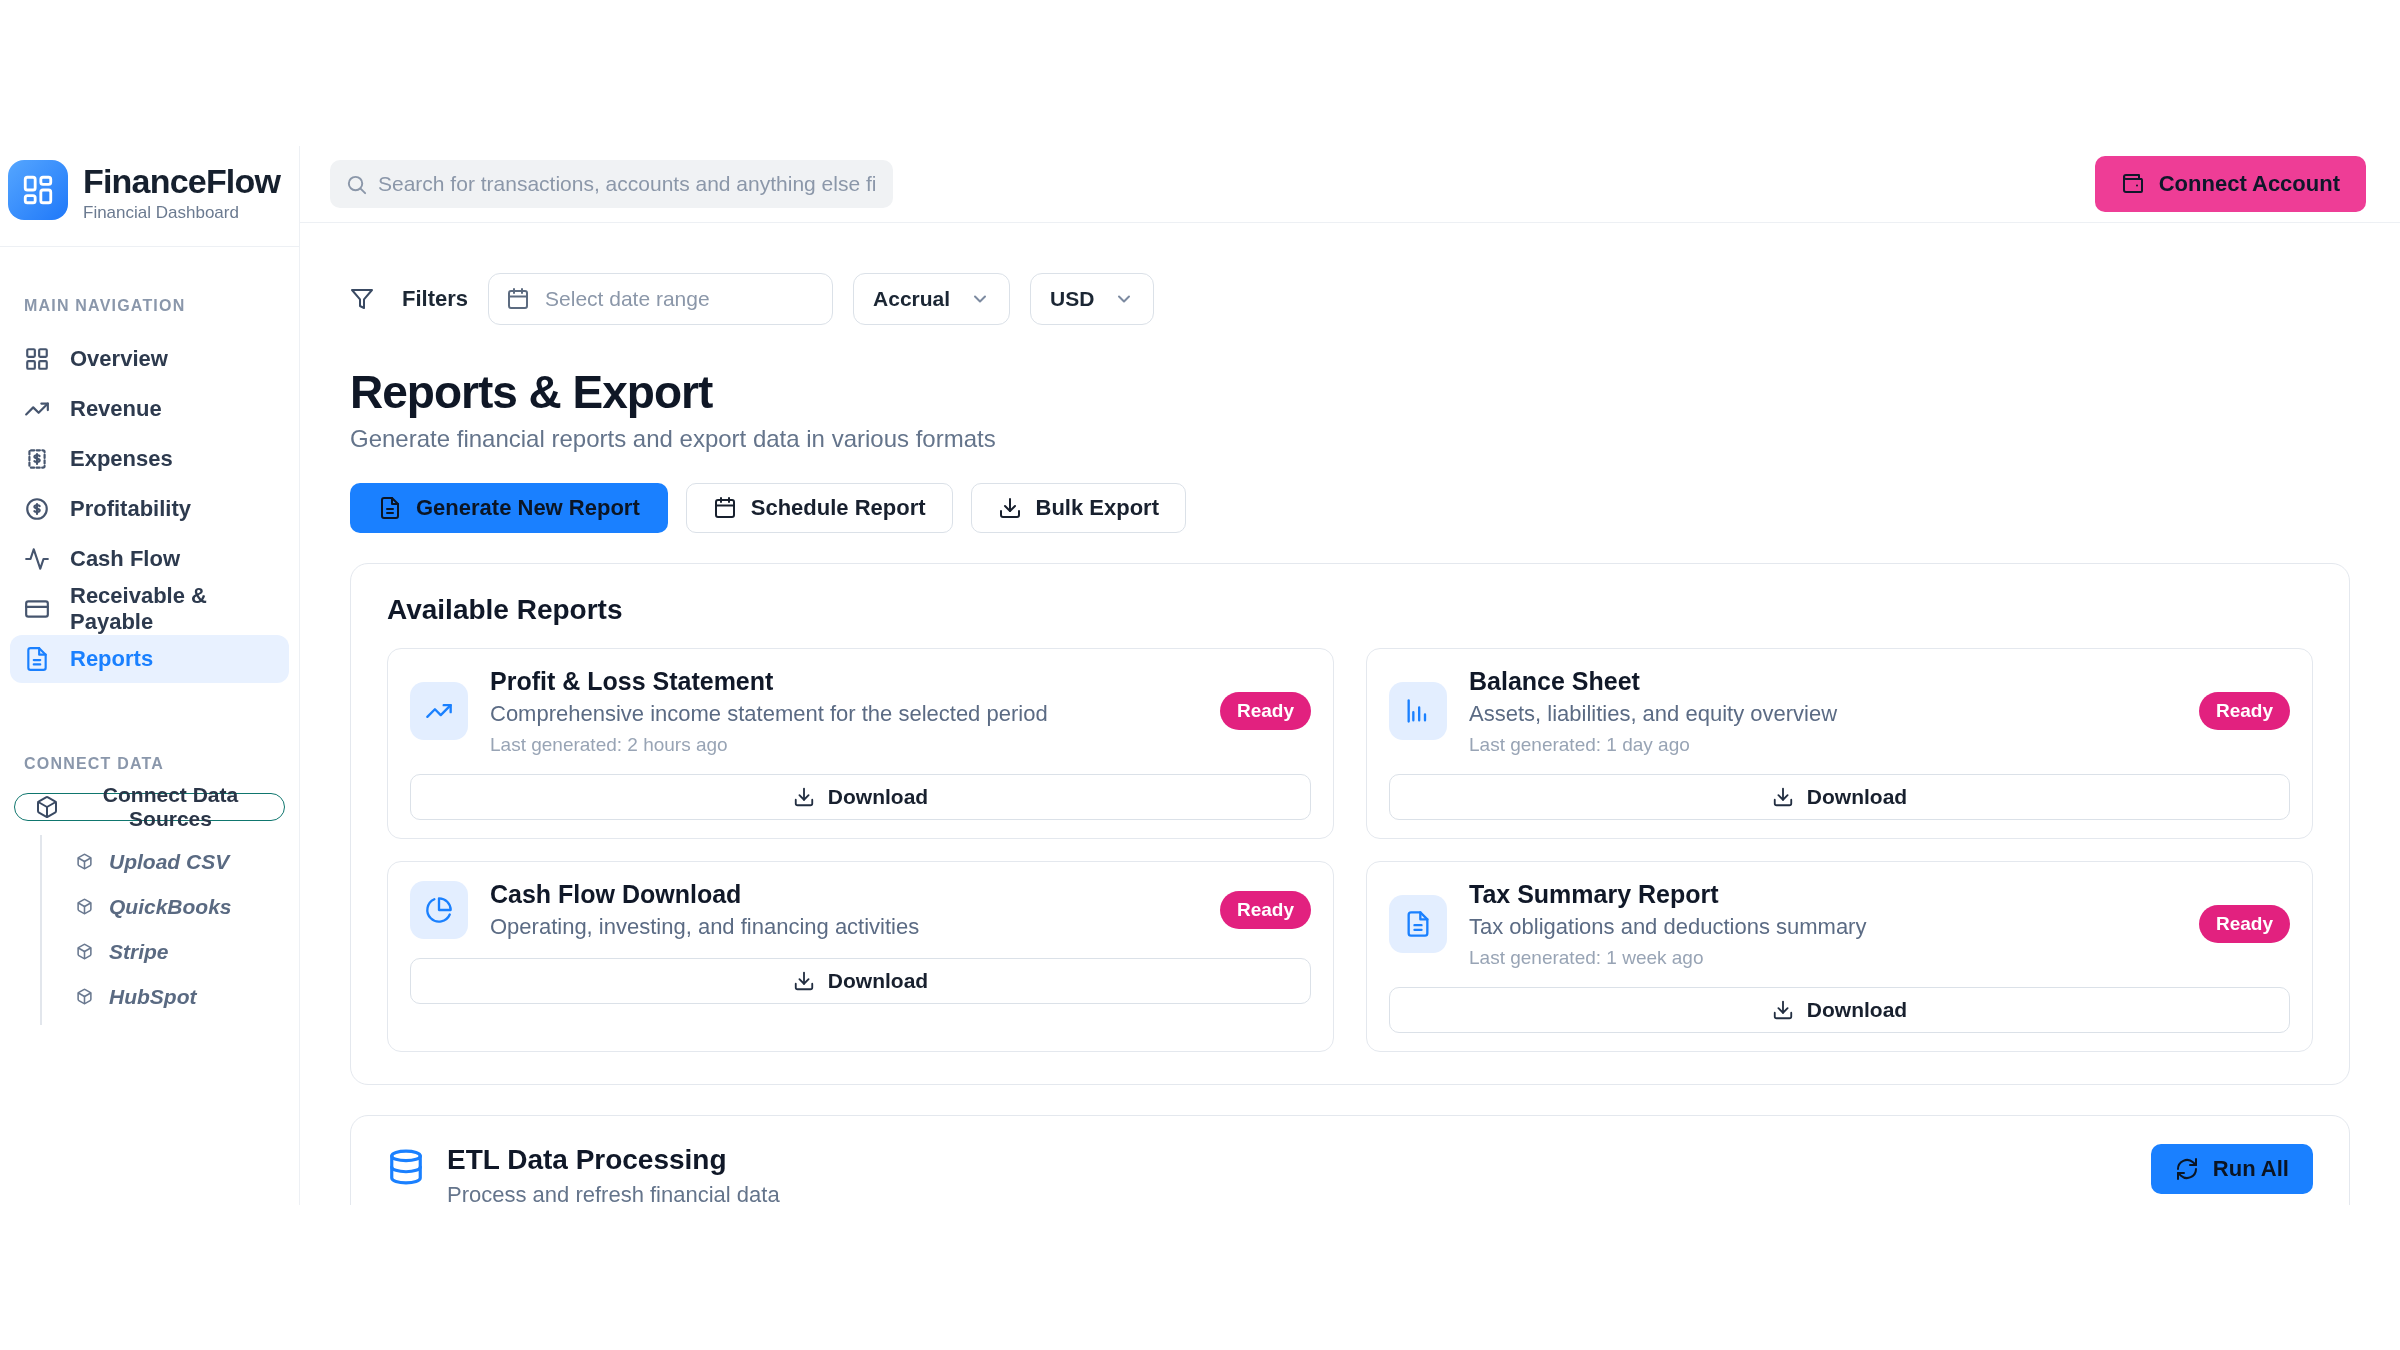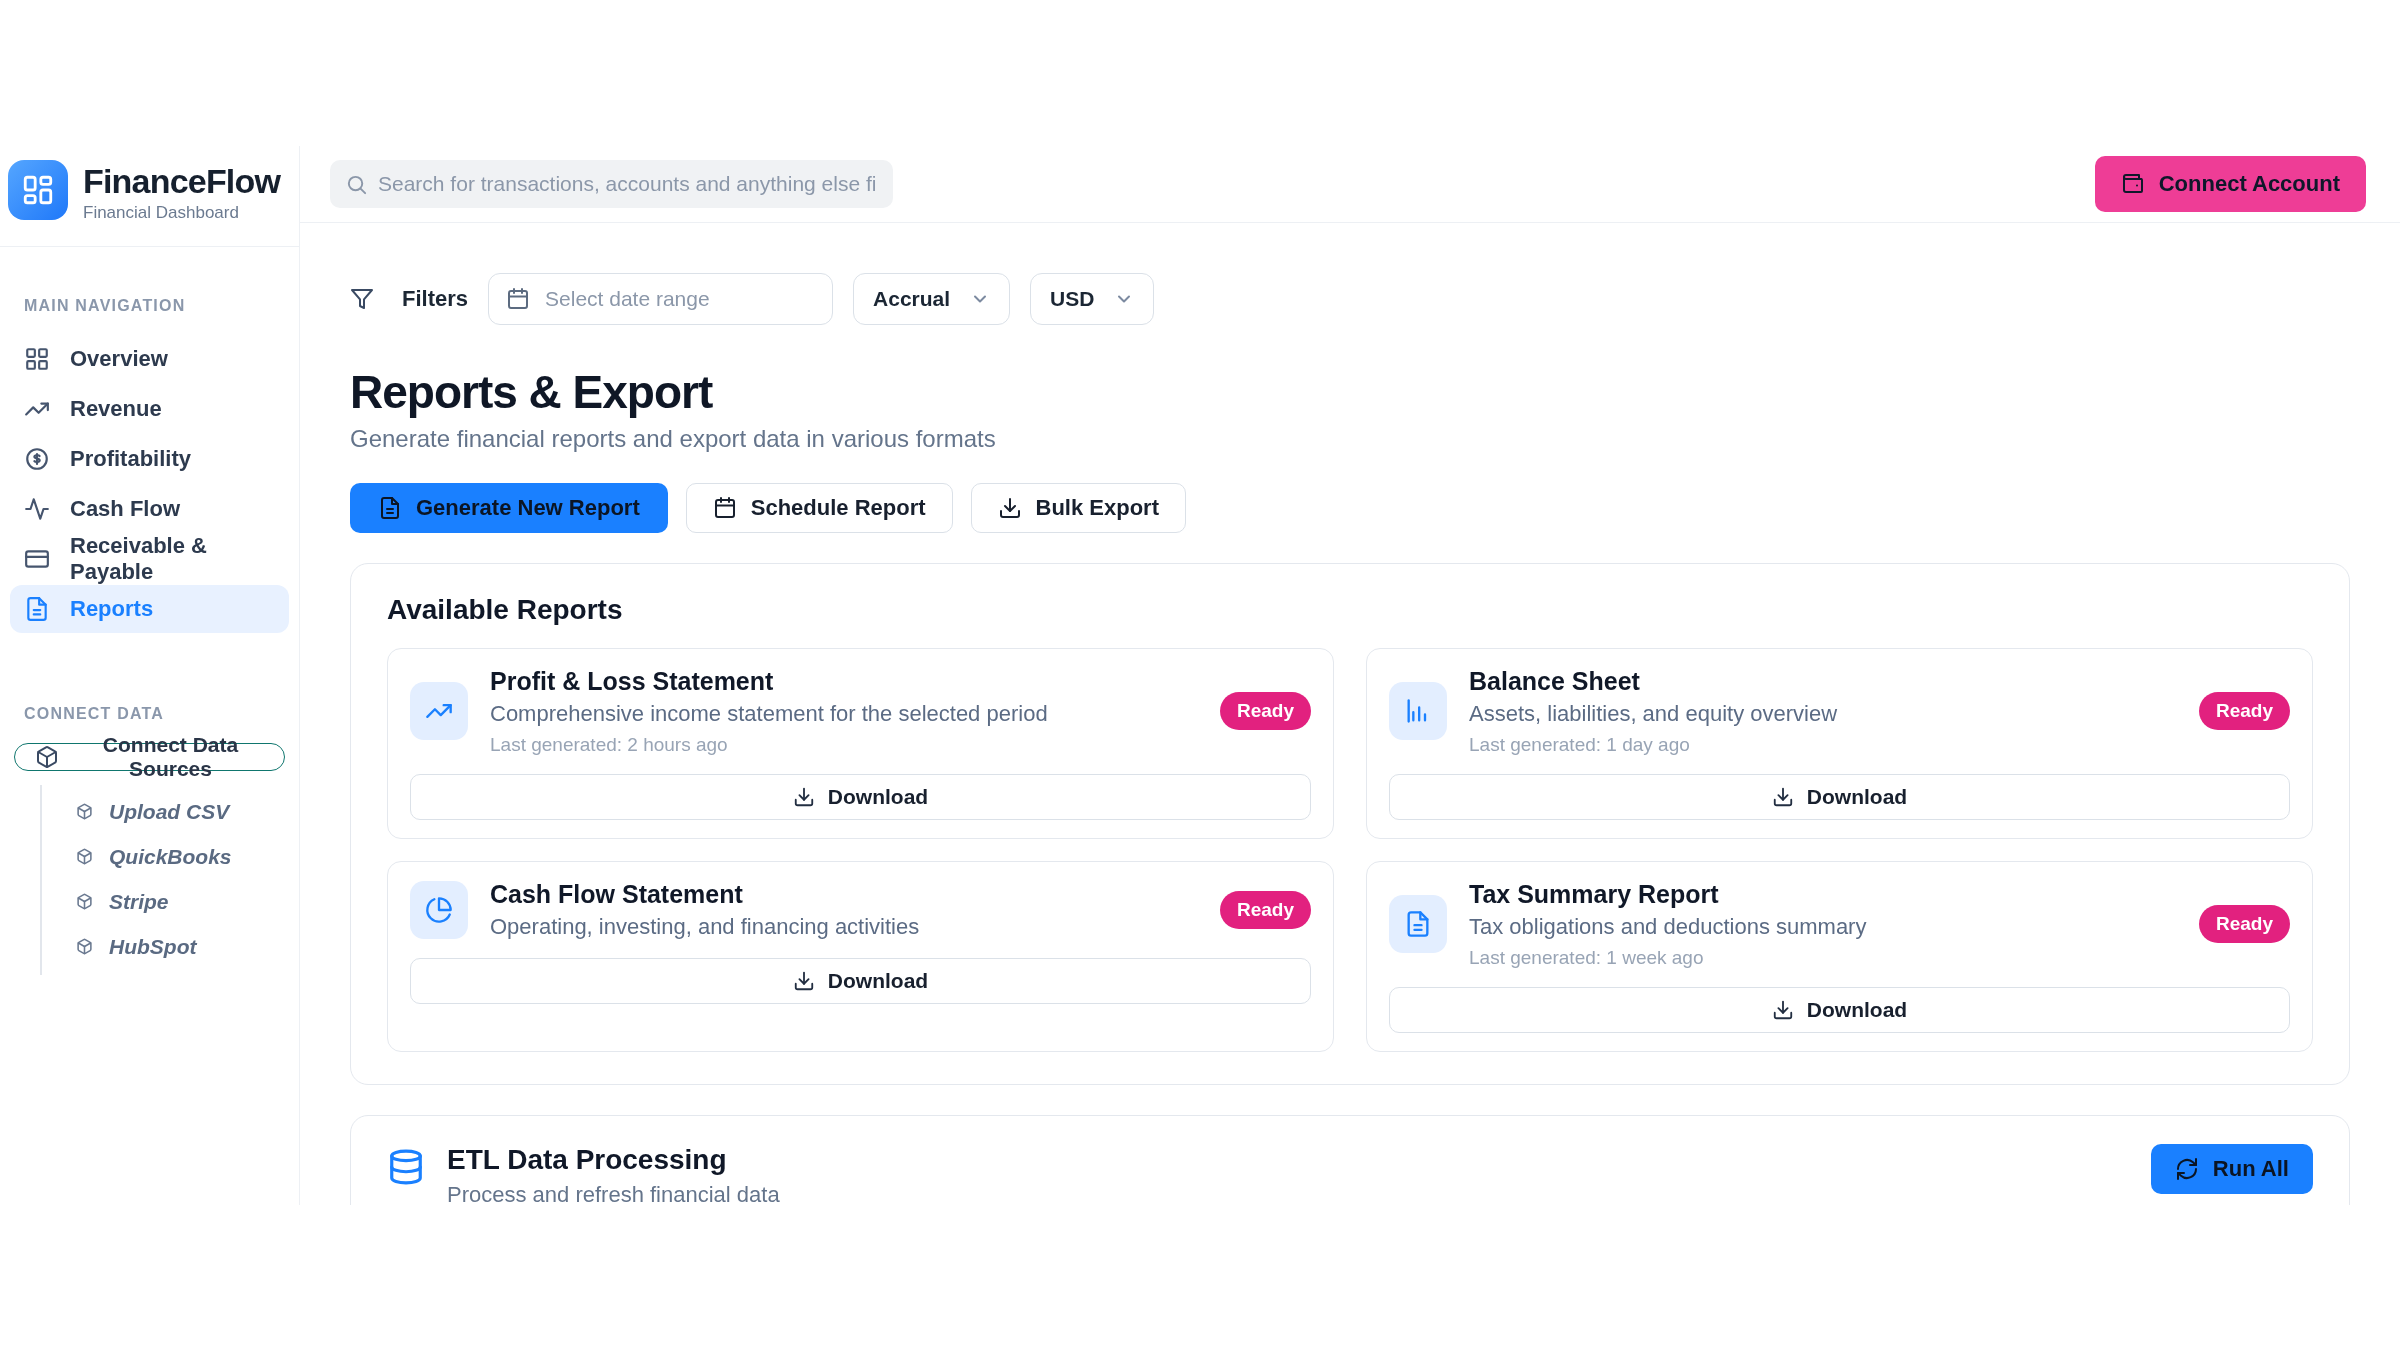--- a/index.html
+++ b/index.html
@@ -129,20 +129,30 @@
         <span>Overview</span>
       </div>
       <div class="nav-item">
         <span class="ic">
             <svg width="26" height="26" viewBox="0 0 24 24" fill="none" stroke="currentColor" stroke-width="2" stroke-linecap="round" stroke-linejoin="round">
               <path d="M2 17l6.5-6.5 5 5L22 7"></path>
               <path d="M16 7h6v6"></path>
             </svg>
           </span>
         <span>Revenue</span>
+      </div>
+      <div class="nav-item">
+        <span class="ic">
+            <svg width="26" height="26" viewBox="0 0 24 24" fill="none" stroke="currentColor" stroke-width="2" stroke-linecap="round" stroke-linejoin="round">
+              <rect x="5" y="4" width="14" height="16" rx="1.5" stroke-dasharray="3 2.2"></rect>
+              <path d="M12 7.5v9"></path>
+              <path d="M14.4 9.3c-.5-1-4.8-1.3-4.8.7 0 2.1 4.9 1 4.9 3.2 0 2-4.3 1.6-4.9.7"></path>
+            </svg>
+          </span>
+        <span>Expenses</span>
       </div>
       <div class="nav-item">
         <span class="ic">
             <svg width="26" height="26" viewBox="0 0 24 24" fill="none" stroke="currentColor" stroke-width="2" stroke-linecap="round" stroke-linejoin="round">
               <circle cx="12" cy="12" r="9"></circle>
               <path d="M12 7.5v9"></path>
               <path d="M14.4 9.3c-.5-1-4.8-1.3-4.8.7 0 2.1 4.9 1 4.9 3.2 0 2-4.3 1.6-4.9.7"></path>
             </svg>
           </span>
         <span>Profitability</span>
@@ -388,21 +398,21 @@
 
         <div class="report-card">
           <div class="report-top">
             <div class="icon-tile">
                 <svg width="28" height="28" viewBox="0 0 24 24" fill="none" stroke="currentColor" stroke-width="2" stroke-linecap="round" stroke-linejoin="round">
                   <path d="M21.21 15.89A10 10 0 1 1 8 2.83"></path>
                   <path d="M22 12A10 10 0 0 0 12 2v10z"></path>
                 </svg>
               </div>
             <div class="report-text">
-              <div class="report-title">Cash Flow Statement</div>
+              <div class="report-title">Cash Flow Download</div>
               <div class="report-desc">Operating, investing, and financing activities</div>
             </div>
             <div class="status-badge">Ready</div>
           </div>
           <button class="download-btn">
             <span class="ic">
                 <svg width="22" height="22" viewBox="0 0 24 24" fill="none" stroke="currentColor" stroke-width="2" stroke-linecap="round" stroke-linejoin="round">
                   <path d="M21 15v4a2 2 0 0 1-2 2H5a2 2 0 0 1-2-2v-4"></path>
                   <polyline points="7 10 12 15 17 10"></polyline>
                   <line x1="12" y1="15" x2="12" y2="3"></line>

